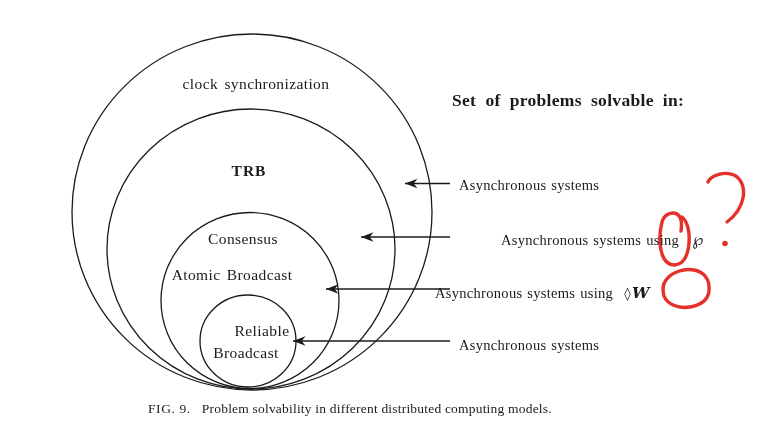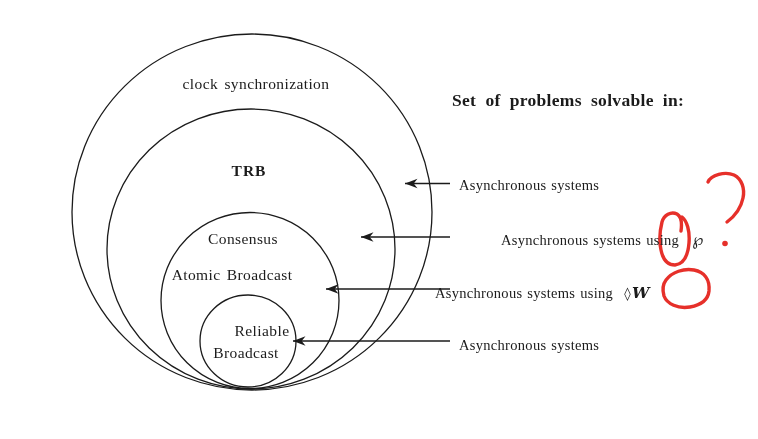--- a/index.html
+++ b/index.html
@@ -101,14 +101,17 @@
   </div>
 
   <div class="t lrow" style="left:435px; top:284px;">
     <span>Asynchronous systems using</span><span class="sym-diamond">◊</span><span class="sym-w">W</span>
   </div>
 
   <div class="t lrow" style="left:459px; top:337px;">
     <span>Asynchronous systems</span>
   </div>
 
+  <div class="t caption" style="left:148px; top:401px;">
+    <span class="figno">FIG. 9.</span><span class="captext">Problem solvability in different distributed computing models.</span>
+  </div>
 
 </div>
 
 </body></html>

